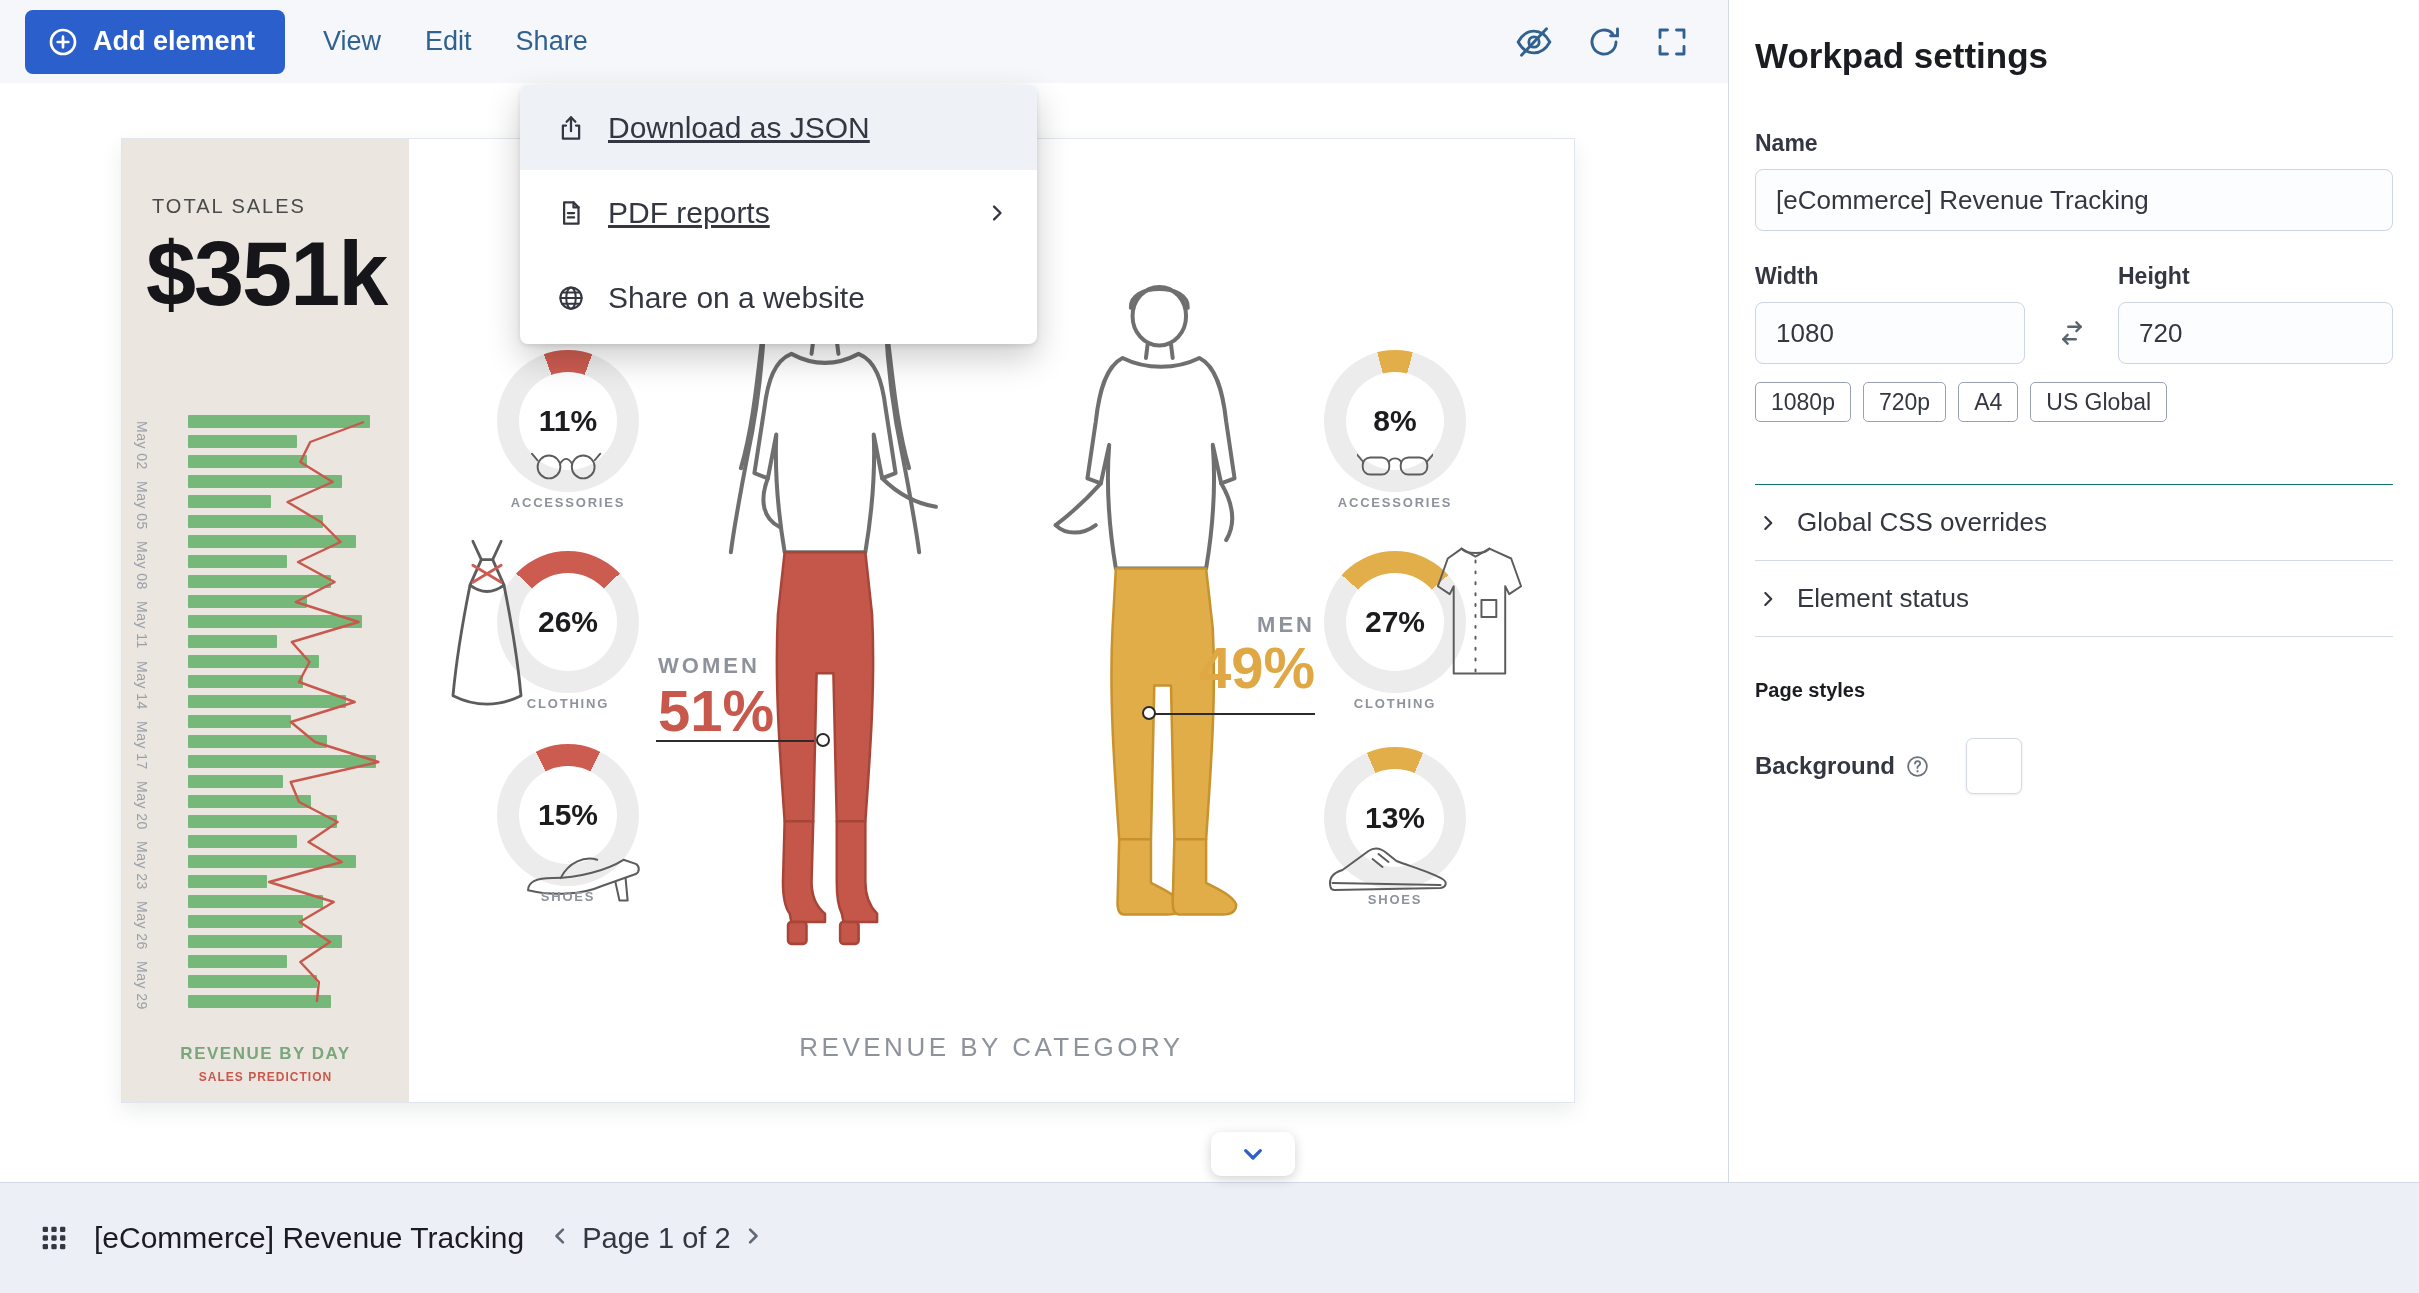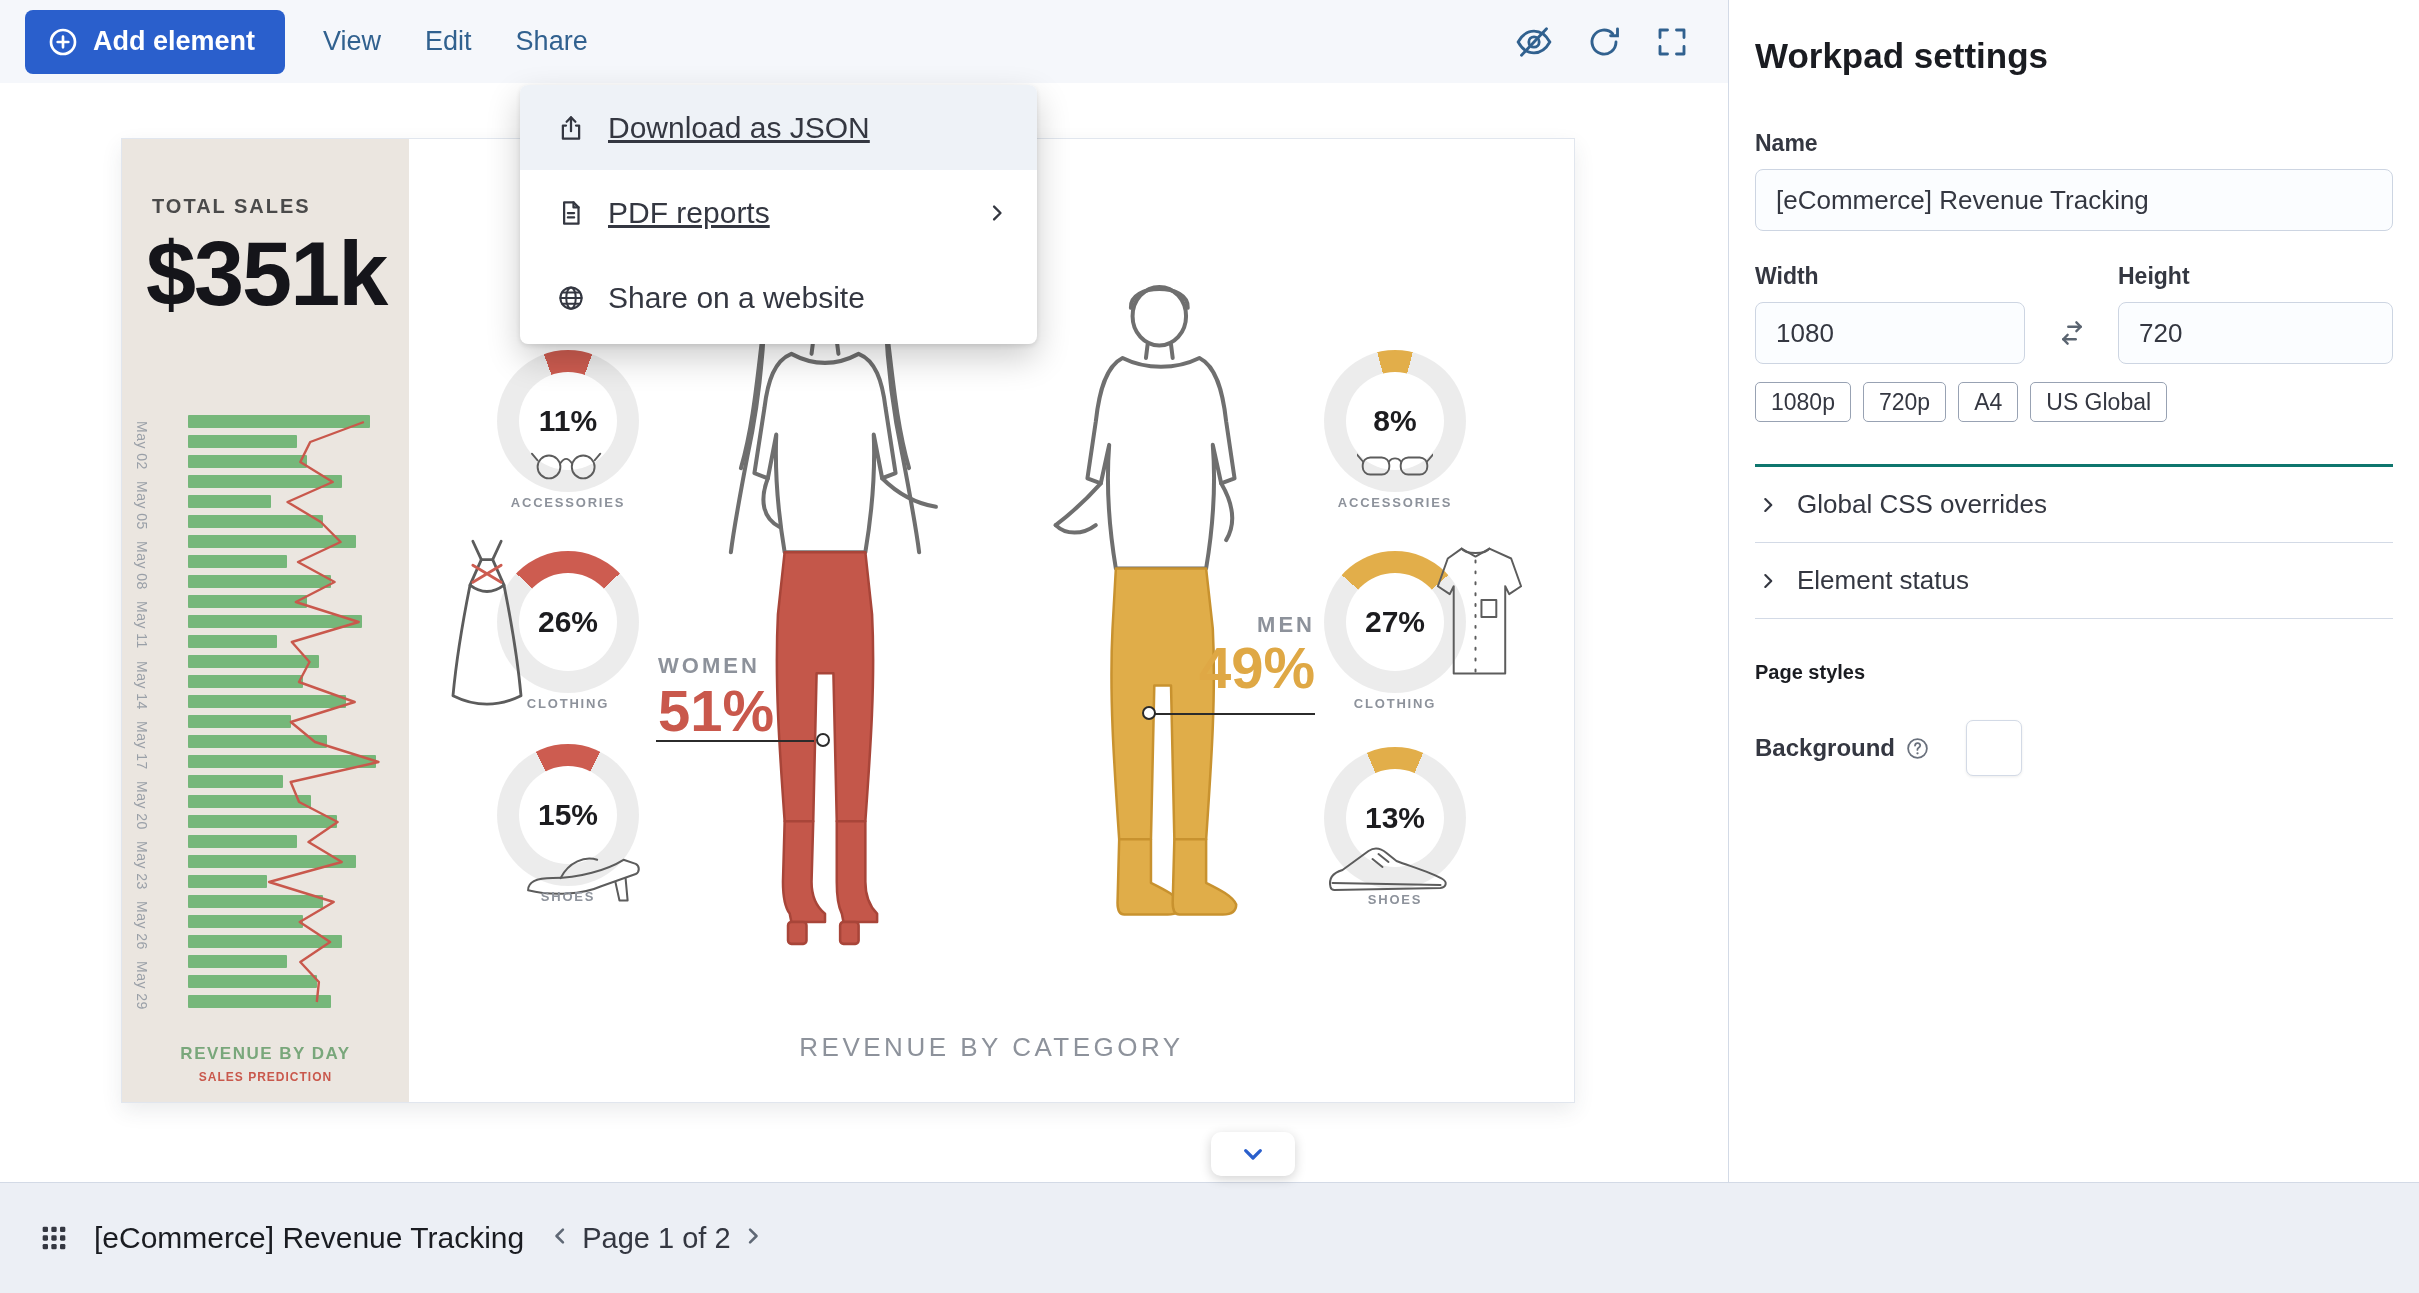--- a/index.html
+++ b/index.html
@@ -36,21 +36,21 @@
   .share-item.active { background:#eef2f7; }
   .share-item .lbl.u { text-decoration:underline; }
   .share-item .spacer { flex:1; }
 
   
   .workpad {
     position:absolute; left:122px; top:139px; width:1452px; height:963px; background:#fff;
     box-shadow:0 0 0 1px #e1e6ee, 0 8px 20px rgba(52,55,65,.10); overflow:hidden;
   }
   .side-panel { position:absolute; left:0; top:0; width:287px; height:100%; background:#ebe6e0; }
-  .ts-label { position:absolute; left:30px; top:56px; font-size:20px; font-weight:700; letter-spacing:2px; color:#4a4a4a; }
+  .ts-label { position:absolute; left:30px; top:56px; font-size:20px; font-weight:400; letter-spacing:2px; color:#4a4a4a; }
   .ts-value { position:absolute; left:24px; top:84px; font-size:90px; font-weight:700; color:#15151a; letter-spacing:-2px; }
   .bar-dates { position:absolute; left:12px; top:280px; width:26px; height:600px; }
   .bar-dates span { position:absolute; left:0; writing-mode:vertical-rl; font-size:14px; color:#9aa0a8; letter-spacing:.5px; }
   .bar-chart { position:absolute; left:66px; top:276px; width:198px; height:602px; }
   .bar { height:13px; margin-bottom:7px; border-radius:1px; }
   .pred-svg { position:absolute; left:66px; top:276px; width:230px; height:604px; overflow:visible; pointer-events:none; }
   .rbd-label { position:absolute; left:0; top:905px; width:287px; text-align:center; font-size:17px; font-weight:700; color:#79a77b; letter-spacing:1.5px; }
   .sp-label  { position:absolute; left:0; top:931px; width:287px; text-align:center; font-size:12px; font-weight:700; color:#c9584c; letter-spacing:1px; }
 
   .donut { position:absolute; width:142px; height:142px; border-radius:50%; z-index:6; }
@@ -87,21 +87,21 @@
     font-size:26px; color:#343741; padding:0 20px; font-family:inherit;
   }
   .name-field { margin-top:54px; }
   .dims-row { margin-top:32px; display:flex; align-items:flex-end; }
   .dim-col-1 { width:270px; }
   .dim-col-2 { width:275px; margin-left:auto; }
   .swap-wrap { flex:1; height:62px; display:flex; align-items:center; justify-content:center; color:#5a6470; }
   .presets { display:flex; gap:12px; margin-top:18px; }
   .chip { height:40px; padding:0 15px; border:1px solid #98a2b3; border-radius:5px; background:#fff;
     font-size:23px; color:#343741; display:inline-flex; align-items:center; font-family:inherit; cursor:pointer; }
-  .accordion { margin-top:42px; border-top:3px solid #0f766e; }
+  .accordion { margin-top:62px; border-top:1px solid #0f766e; }
   .acc-row { height:76px; display:flex; align-items:center; gap:16px; border-bottom:1px solid #d3dae6;
     font-size:26px; color:#343741; cursor:pointer; }
   .acc-row .chev { color:#343741; display:flex; }
   .ps-title { margin-top:42px; font-size:20px; font-weight:700; color:#1a1c21; }
   .bg-row { margin-top:36px; display:flex; align-items:center; }
   .bg-label { font-size:24px; font-weight:700; color:#343741; }
   .help-icon { color:#6a717d; margin-left:10px; display:flex; cursor:pointer; }
   .swatch { width:56px; height:56px; border:1px solid #d3dae6; border-radius:7px; background:#fff; margin-left:36px; cursor:pointer;
     box-shadow:0 1px 3px rgba(0,0,0,.08); }
 

